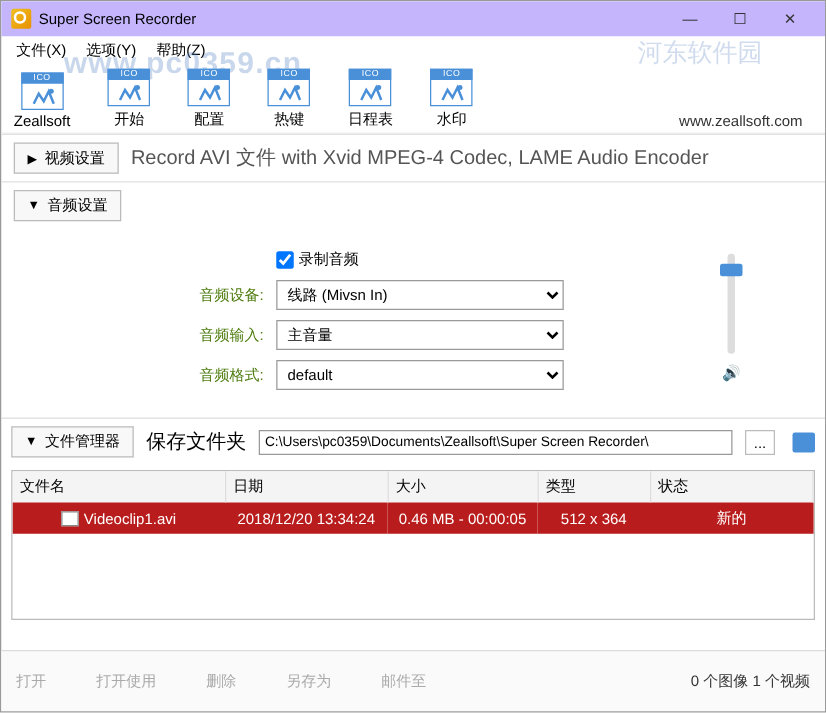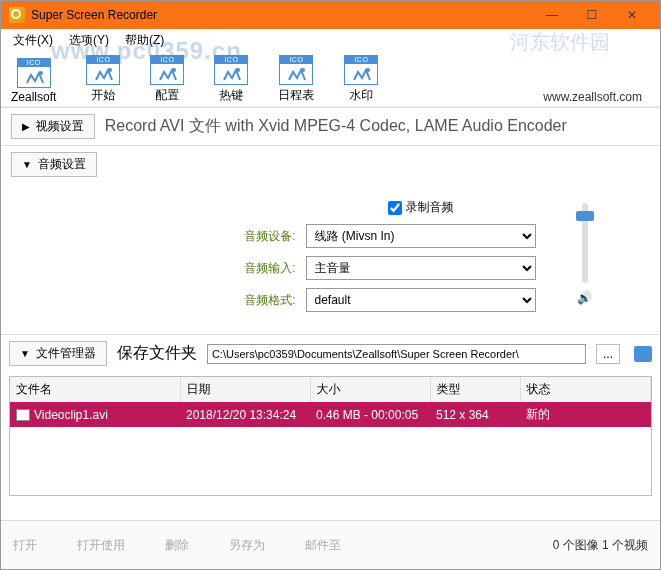--- a/index.html
+++ b/index.html
@@ -1,17 +1,17 @@
 <!DOCTYPE html>
 <html><head>
 <meta charset="utf-8">
 <style>
 * { box-sizing: border-box; margin: 0; padding: 0; font-family: "Microsoft YaHei", sans-serif; font-size: 12px; }
 body { background: #fff; width: 661px; height: 570px; border: 1px solid #999; position: relative; }
-.titlebar { height: 28px; display: flex; align-items: center; padding: 0 8px; background: #f97316; }
+.titlebar { height: 28px; display: flex; align-items: center; padding: 0 8px; background: #c4b5fd; }
 .titlebar .app-icon { width: 16px; height: 16px; margin-right: 6px; background: linear-gradient(135deg,#f0c020,#e89000); border-radius: 2px; position: relative; }
 .titlebar .app-icon::after { content:""; position:absolute; width:6px;height:6px;border:2px solid #fff;border-radius:50%;top:2px;left:2px;}
 .titlebar .title { flex: 1; }
 .titlebar .winbtn { width: 40px; height: 28px; display: flex; align-items: center; justify-content: center; color: #333; cursor: pointer; }
 .menubar { height: 22px; display: flex; align-items: center; padding: 0 4px; }
 .menubar .mitem { padding: 2px 8px; cursor: pointer; }
 .watermark { position: absolute; top: 36px; left: 50px; font-size: 24px; color: rgba(100,140,200,0.35); font-weight: bold; letter-spacing: 1px; pointer-events: none; }
 .watermark2 { position: absolute; top: 28px; right: 50px; font-size: 20px; color: rgba(100,140,200,0.3); pointer-events: none; }
 .toolbar { display: flex; align-items: flex-end; padding: 4px 10px 2px; gap: 30px; border-bottom: 1px solid #eee; }
 .toolbtn { display: flex; flex-direction: column; align-items: center; gap: 2px; cursor: pointer; }
@@ -19,40 +19,40 @@
 .ico-box .badge { position: absolute; top: -1px; left: -1px; right: -1px; height: 9px; background: #4a90d9; color: #fff; font-size: 7px; text-align: center; line-height: 9px; letter-spacing: 0.5px; }
 .ico-box svg { position: absolute; bottom: 2px; left: 7px; }
 .tool-lbl { font-size: 12px; }
 .website { margin-left: auto; color: #333; padding-right: 8px; cursor: pointer; }
 .section { border-top: 1px solid #e0e0e0; }
 .section-head { display: flex; align-items: center; padding: 6px 10px; gap: 10px; }
 .expander { display: flex; align-items: center; padding: 3px 10px; border: 1px solid #bbb; background: #f8f8f8; cursor: pointer; gap: 6px; font-size: 12px; }
 .expander .tri { font-size: 10px; }
 .section-desc { color: #555; font-size: 16px; }
 .audio-panel { padding: 8px 40px 14px 140px; position: relative; }
-.audio-panel .row { display: flex; align-items: center; margin: 8px 0; gap: 10px; justify-content: center; }
+.audio-panel .row { display: flex; align-items: center; margin: 8px 0; gap: 10px; }
 .audio-panel .lbl { width: 70px; text-align: right; color: #4d7c0f; }
 .audio-panel select { width: 230px; height: 24px; border: 1px solid #999; background: #fff; padding: 0 4px; }
 .audio-panel .chk { display: flex; align-items: center; gap: 4px; margin-left: 80px; }
 .audio-panel input[type=checkbox]{width:14px;height:14px;}
 .slider-area { position: absolute; right: 60px; top: 20px; width: 30px; height: 110px; display:flex; flex-direction:column; align-items:center;}
 .vslider { width: 6px; height: 80px; background: #ddd; position: relative; border-radius: 3px;}
 .vslider .thumb { position: absolute; width: 18px; height: 10px; background: #4a90d9; left: -6px; top: 8px; border-radius: 2px; cursor: pointer;}
 .spk-ico { margin-top: 8px; color: #4a90d9; }
 .file-section { border-top: 1px solid #ddd; }
 .file-head { display: flex; align-items: center; padding: 6px 8px; gap: 10px; }
 .file-head .path-lbl { font-size: 16px; }
 .file-head input.path { flex: 1; height: 20px; border: 1px solid #999; padding: 0 4px; font-size: 11px; }
 .file-head .dots { padding: 2px 6px; border: 1px solid #bbb; cursor: pointer; }
 .file-head .blue-ico { width: 18px; height: 16px; background: #4a90d9; border-radius: 2px; margin-left: 4px; }
 .grid { margin: 4px 8px 8px; border: 1px solid #bbb; height: 120px; overflow: hidden; }
 .grid table { width: 100%; border-collapse: collapse; table-layout: fixed; }
 .grid th { text-align: left; padding: 4px 6px; background: #f4f4f4; border-right: 1px solid #ddd; font-weight: normal; }
 .grid td { padding: 4px 6px; color: #fff; }
-.grid tr.sel { background: #be185d; }
+.grid tr.sel { background: #b91c1c; text-align: center; }
 .grid .file-ico { display:inline-block;width:14px;height:12px;background:#fff;border:1px solid #888;margin-right:4px;vertical-align:middle;}
 .bottombar { position: absolute; bottom: 0; left: 0; right: 0; height: 49px; border-top: 1px solid #ddd; display: flex; align-items: center; padding: 0 12px; gap: 40px; color: #aaa; background: #fafafa; }
 .bottombar .bbtn { cursor: pointer; }
 .bottombar .status { margin-left: auto; color: #333; }
 </style>
 </head>
 <body>
 
 <div class="titlebar">
   <span class="app-icon"></span>

